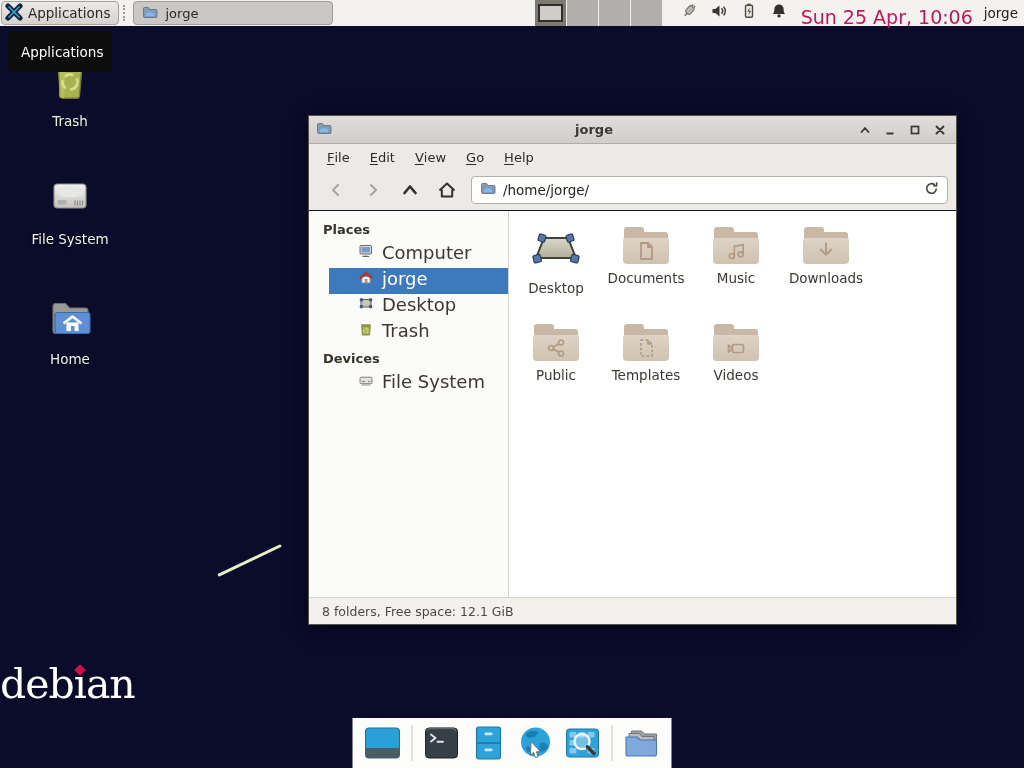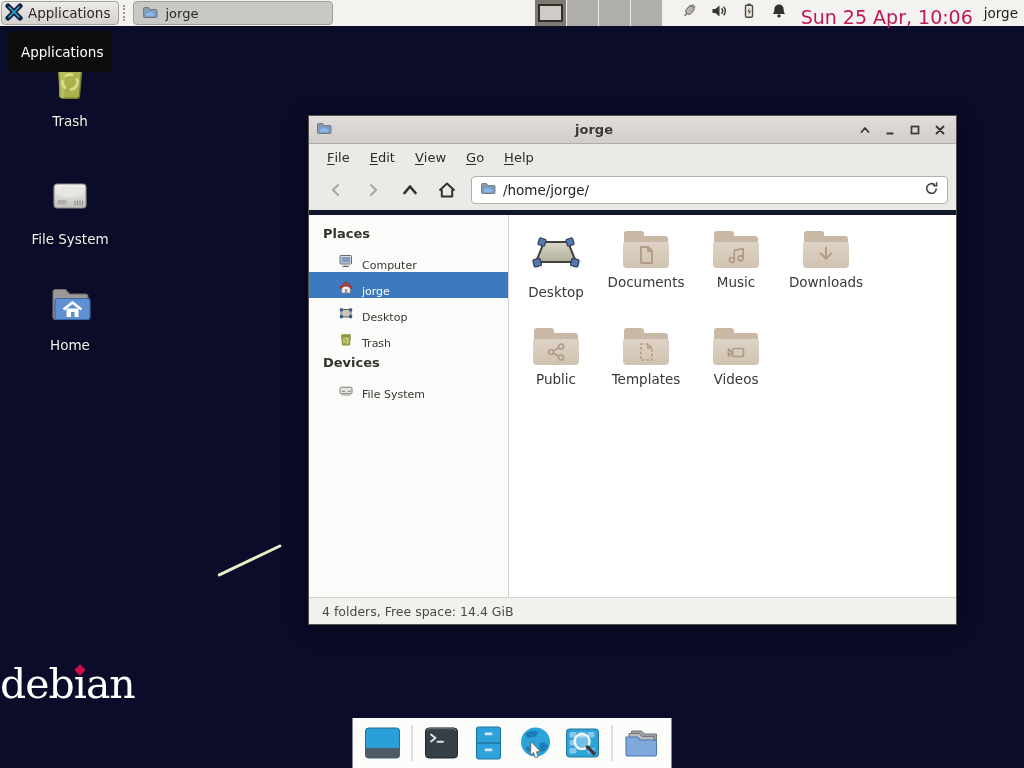--- a/index.html
+++ b/index.html
@@ -27,52 +27,52 @@
   
   #tooltip{position:absolute;left:8px;top:31px;width:104px;height:41px;background:#0d0d0d;
            border-radius:5px;color:#fff;font-size:13.5px;display:flex;align-items:center;
            padding-left:13px;box-sizing:border-box;z-index:60;}
 
   
   .dicon{position:absolute;width:96px;left:22px;text-align:center;z-index:10;}
   .dicon .ic{display:block;margin:0 auto;}
   .dicon .dlabel{display:block;margin-top:6px;font-size:13.5px;color:#f2f2ef;
                  text-shadow:0 1px 2px rgba(0,0,0,.95);}
-  #dicon-trash{top:55px;} #dicon-fs{top:173px;} #dicon-home{top:279px;}
+  #dicon-trash{top:55px;} #dicon-fs{top:173px;} #dicon-home{top:293px;}
 
   .scratch{position:absolute;left:218px;top:574px;width:70px;height:3px;background:#eceec9;
            border-radius:2px;transform:rotate(-25.5deg);transform-origin:left center;}
 
   
   #fm{position:absolute;left:308px;top:115px;width:649px;height:510px;box-sizing:border-box;
       background:#eceae7;border:1px solid #55524e;box-shadow:0 3px 16px rgba(0,0,0,.55);
       display:flex;flex-direction:column;z-index:30;}
   .titlebar{height:27px;flex:none;background:linear-gradient(#e0ddda,#d1cdca);
             border-bottom:1px solid #b0aca8;display:flex;align-items:center;padding:0 7px;}
   .t-title{flex:1;text-align:center;font-weight:bold;font-size:13px;color:#3a3835;}
   .t-btns{display:flex;gap:7px;}
   .t-btn{width:18px;height:18px;display:flex;align-items:center;justify-content:center;}
 
   .menubar{height:26px;flex:none;background:#eceae7;display:flex;align-items:center;padding-left:8px;}
   .menu-item{padding:0 10px;font-size:13px;color:#2d2b29;height:100%;display:flex;align-items:center;}
   .menu-item u{text-underline-offset:2px;}
 
-  .toolbar{height:40px;flex:none;background:#eceae7;border-bottom:5px solid #0f172a;
+  .toolbar{height:40px;flex:none;background:#eceae7;border-bottom:1px solid #0f172a;
            display:flex;align-items:center;padding:0 8px;}
   .nav-btn{width:37px;height:30px;display:flex;align-items:center;justify-content:center;border-radius:3px;}
   .addr{flex:1;height:28px;margin-left:6px;background:#fff;border:1px solid #b3b0ab;border-radius:4px;
         display:flex;align-items:center;padding:0 8px;gap:7px;box-sizing:border-box;}
   .addr-text{flex:1;font-size:13.5px;color:#262422;}
 
   .content{flex:1;display:flex;min-height:0;background:#fff;}
   .sidebar{width:200px;flex:none;background:#fbfbfa;border-right:1px solid #d6d3cf;
            padding-top:6px;box-sizing:border-box;}
   .side-h{font-weight:bold;font-size:13px;color:#353329;padding:5px 0 5px 14px;}
-  .side-row{height:26px;display:flex;align-items:flex-end;gap:8px;padding-left:29px;
-            font-size:11px;color:#3a3834;}
+  .side-row{height:26px;display:flex;align-items:flex-start;gap:8px;padding-left:29px;
+            font-size:18px;color:#3a3834;margin-left:20px;}
   .side-row.sel{background:#3d79bd;color:#fff;}
 
   .main{flex:1;padding:8px 0 0 2px;display:flex;flex-wrap:wrap;align-content:flex-start;}
   .fitem{width:90px;height:97px;display:flex;flex-direction:column;align-items:center;}
   .ficon{position:relative;width:46px;height:38px;margin-top:8px;}
   .ficon .back{position:absolute;left:1px;top:0;width:20px;height:12px;background:#c9b8a6;border-radius:3px 3px 0 0;}
   .ficon .band{position:absolute;left:1px;top:5px;width:44px;height:10px;background:#c9b8a6;border-radius:3px;}
   .ficon .front{position:absolute;left:0;top:11px;width:46px;height:26px;border-radius:2px 2px 4px 4px;
                 background:linear-gradient(#ded3c6,#cfc2b0);}
   .ficon .emblem{position:absolute;left:12px;top:13px;}
@@ -460,21 +460,21 @@
               <rect x="7.5" y="7.5" width="11" height="8" rx="1.5"></rect>
           </svg>
         </span>
         <span class="flabel">Videos</span>
       </div>
 
     </div>
   </div>
 
   <div class="statusbar">
-    <span>4 folders, Free space: 14.4 GiB</span>
+    <span>8 folders, Free space: 12.1 GiB</span>
   </div>
 </div>
 
 <div id="debian-logo">
   <span><span>deb</span><span class="logo-i"><span>ı</span><span class="logo-dot"></span></span><span>an</span></span>
 </div>
 
 <div id="dock">
   <span class="dock-item">
     <svg width="36" height="32" viewBox="0 0 36 32">

